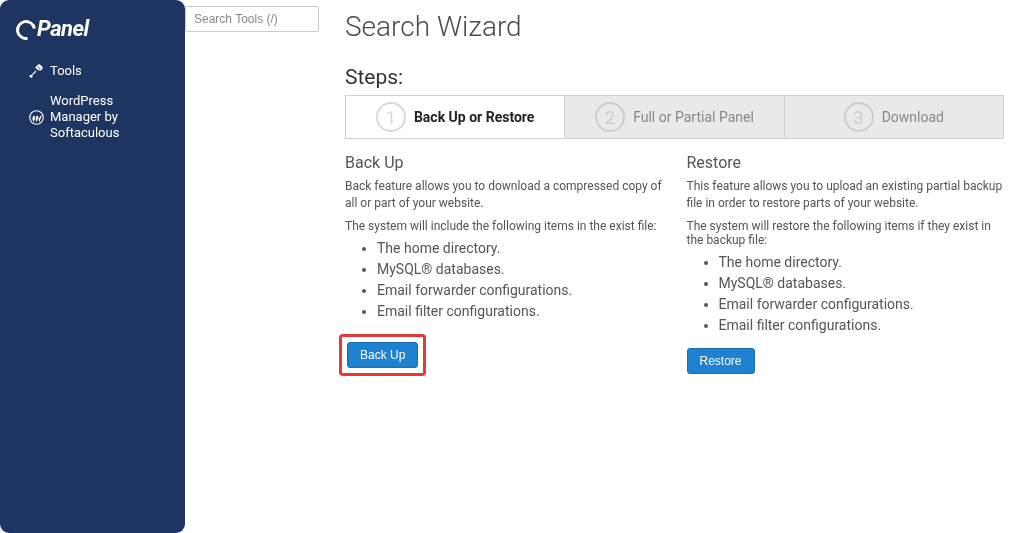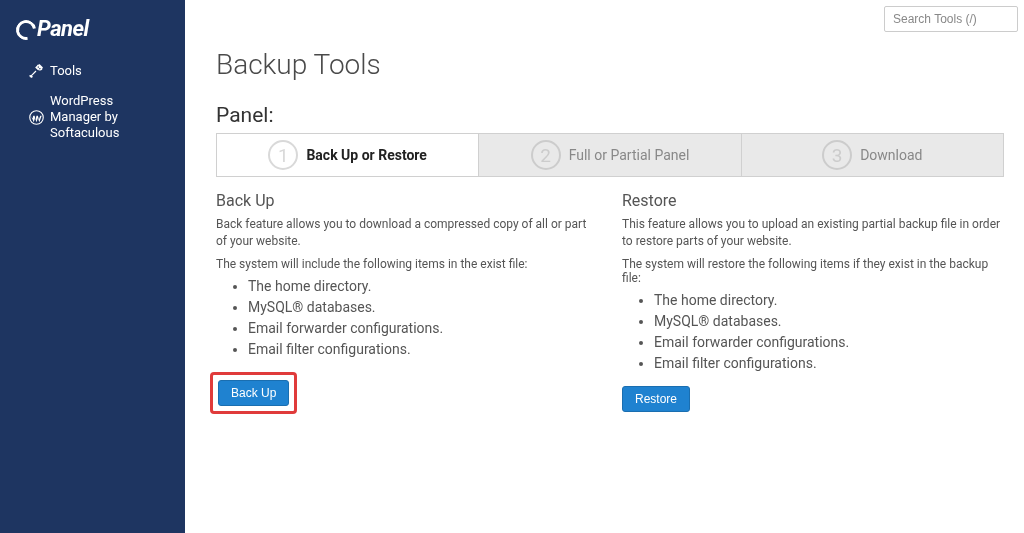--- a/index.html
+++ b/index.html
@@ -13,20 +13,21 @@
       overflow: hidden;
       display: flex;
     }
     
     .sidebar {
       width: 185px;
       background: #1e3561;
       color: #fff;
       flex-shrink: 0;
       padding-top: 8px;
+      border-radius: 9px;
     }
     .logo {
       padding: 8px 16px 14px;
     }
     .logo-text {
       font-size: 22px;
       font-weight: 700;
       font-style: italic;
       letter-spacing: -0.5px;
       color: #fff;
@@ -63,23 +64,22 @@
       align-items: center;
       justify-content: center;
     }
     .nav-multiline .label {
       line-height: 1.25;
     }
     
     .main {
       flex: 1;
       display: flex;
-      flex-direction: column;
+      flex-direction: row;
       position: relative;
-      margin-left: 11px;
     }
     .topbar {
       height: 38px;
       display: flex;
       justify-content: flex-end;
       align-items: center;
       padding-right: 6px;
       border-bottom: 1px solid rgba(0,0,0,0);
     }
     .search-input {
@@ -229,22 +229,22 @@
     </span>
     <span class="label">WordPress Manager by Softaculous</span>
   </div>
 </aside>
 
 <div class="main">
   <div class="topbar">
     <input class="search-input" type="text" placeholder="Search Tools (/)" style="">
   </div>
   <div class="content">
-    <h1 class="page-title">Backup Tools</h1>
-    <h2 class="steps-label">Panel:</h2>
+    <h1 class="page-title">Search Wizard</h1>
+    <h2 class="steps-label">Steps:</h2>
 
     <div class="stepper">
       <div class="step active">
         <span class="step-num">1</span>
         <span>Back Up or Restore</span>
       </div>
       <div class="step">
         <span class="step-num">2</span>
         <span>Full or Partial Panel</span>
       </div>

